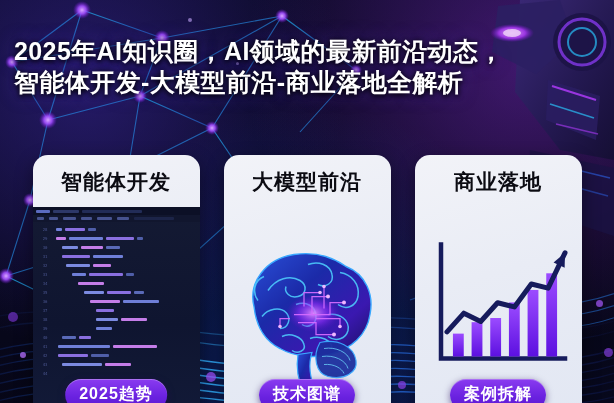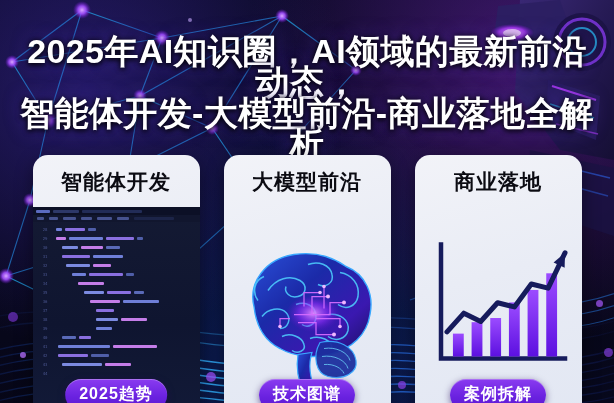--- a/index.html
+++ b/index.html
@@ -34,23 +34,22 @@
     border-radius:7px;
     color: rgba(238,238,245,0.92);
     font-size:13px; line-height:15px;
     letter-spacing:0.5px;
     background: rgba(20,18,48,0.18);
   }
 
   
   .title {
     position:absolute; left:0; right:0; top:36px;
-    text-align:center;
     color:#ffffff;
-    font-size:34px;
+    font-size:25px;
     font-weight:bold;
     line-height:31px;
     letter-spacing:0.4px;
     text-shadow:
       0 0 6px rgba(0,0,0,0.85),
       0 2px 5px rgba(0,0,0,0.8),
       0 0 18px rgba(90,60,200,0.55);
     padding: 0 14px;
     white-space: pre-line;
   }

